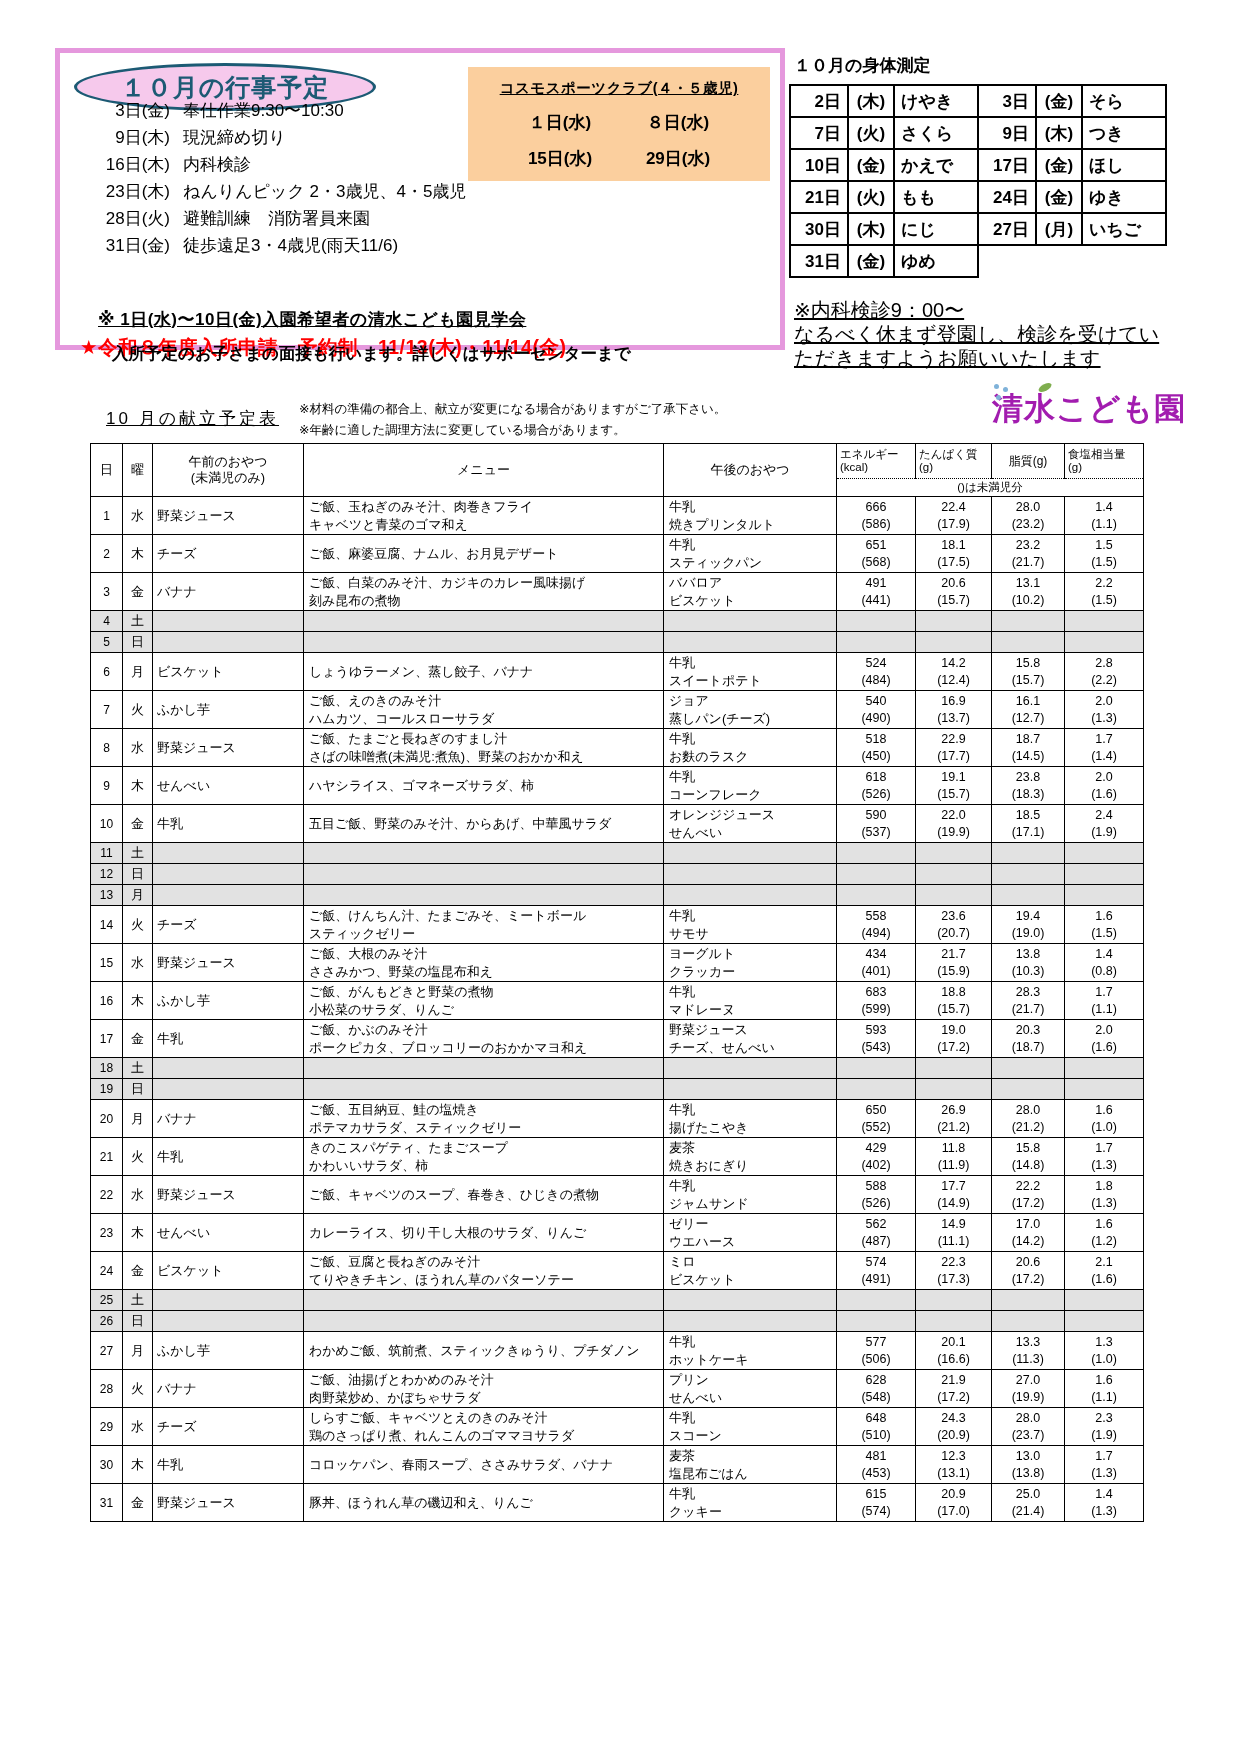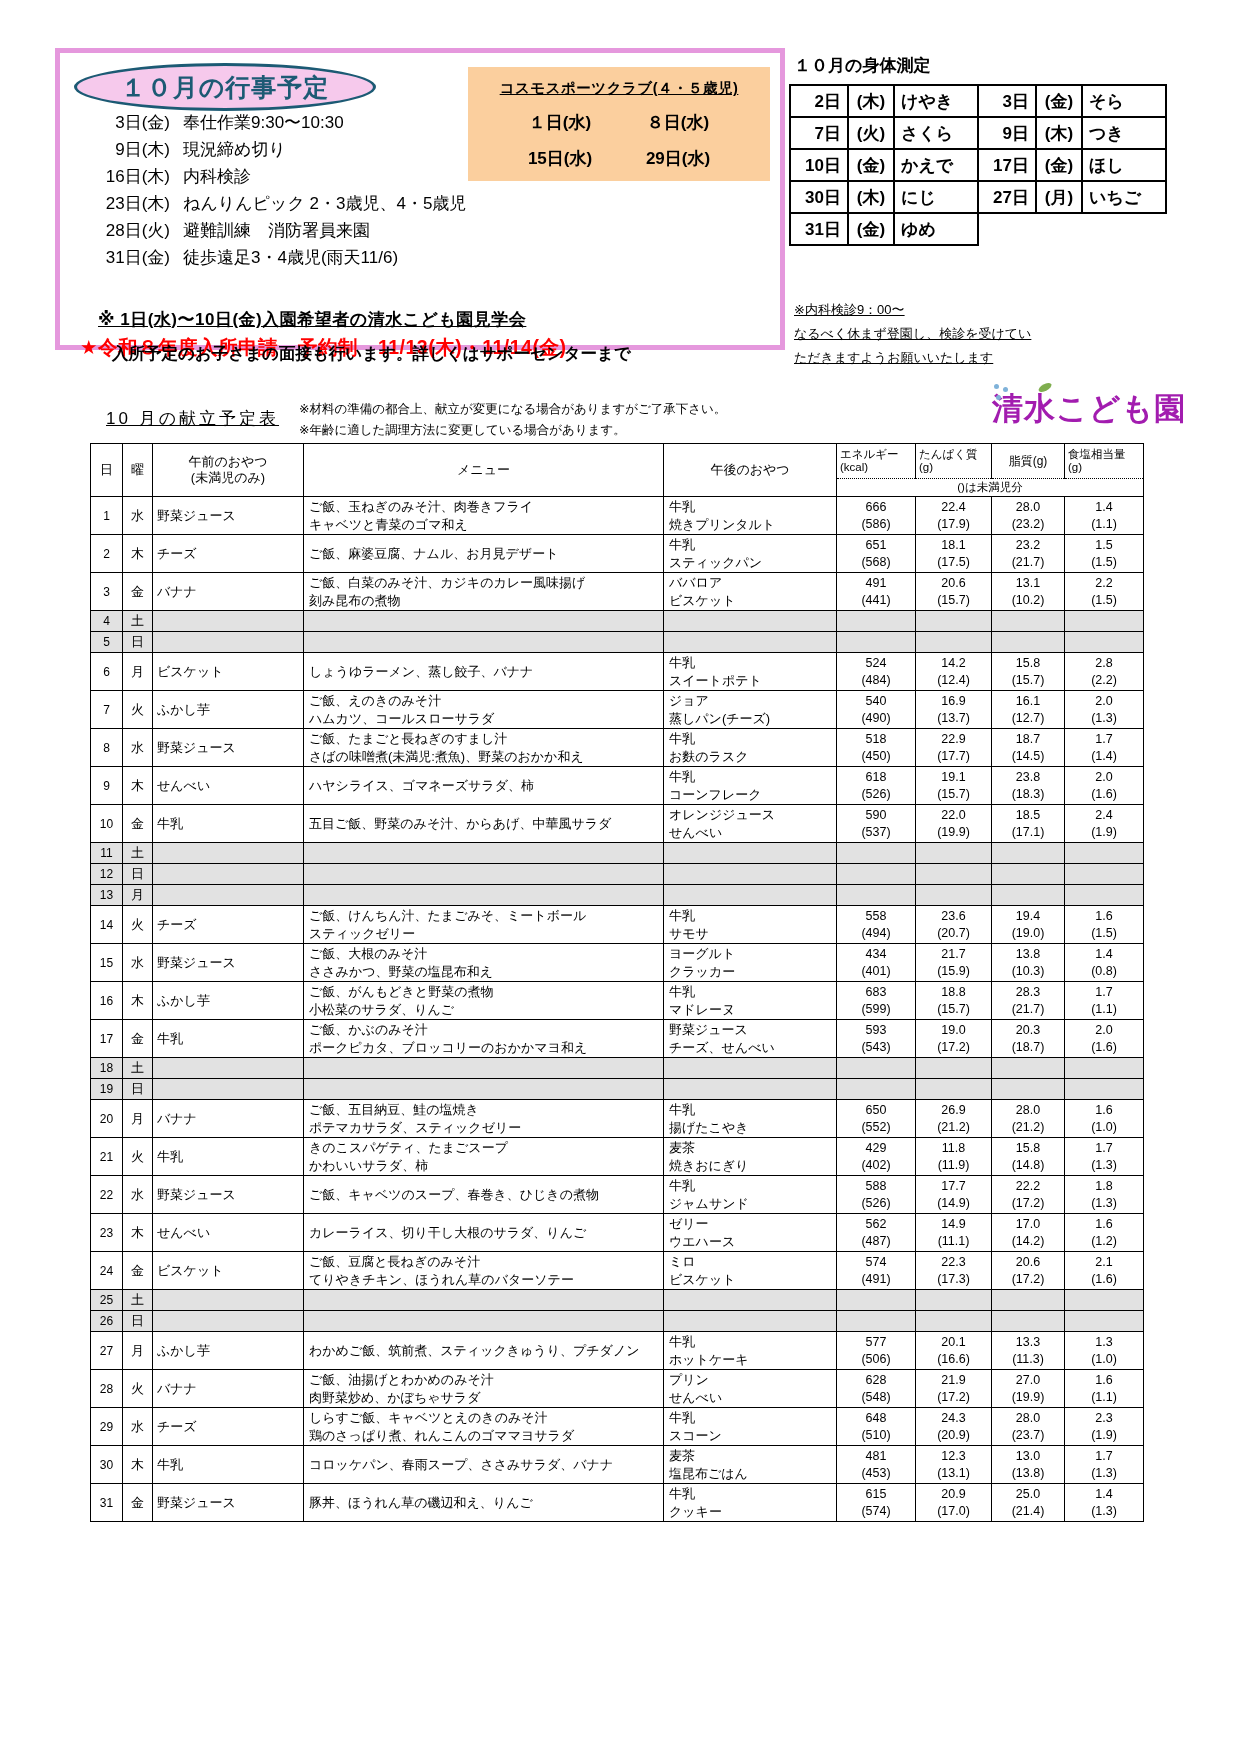--- a/index.html
+++ b/index.html
@@ -14,21 +14,21 @@
   .events-box {
     position:absolute; left:55px; top:48px; width:730px; height:302px;
     border:5px solid #e598dd; background:#fff;
   }
   .events-title {
     position:absolute; left:14px; top:10px; width:302px; height:48px;
     background:#f6c9ec; border:3px solid #1c5a74; border-radius:50%;
     display:flex; align-items:center; justify-content:center;
     font-size:25px; font-weight:bold; color:#1c5a74; letter-spacing:1px;
   }
-  .events-list { position:absolute; left:8px; top:56px; font-size:17px; }
+  .events-list { position:absolute; left:8px; top:44px; font-size:17px; }
   .ev-row { display:flex; line-height:27px; }
   .ev-date { width:102px; text-align:right; margin-right:13px; white-space:pre; }
   .note-visit {
     position:absolute; left:38px; top:255px; font-size:17px; font-weight:bold;
     text-decoration:underline; letter-spacing:0.5px;
   }
   .note-apply {
     position:absolute; left:20px; top:281px; font-size:19.5px; font-weight:bold;
     color:#ff0000; letter-spacing:0.5px;
   }
@@ -52,21 +52,21 @@
   
   .meas-title { position:absolute; left:794px; top:54px; font-size:17px; font-weight:bold; }
   .meas-table { position:absolute; left:789px; top:84px; border-collapse:collapse;
     font-size:17px; font-weight:bold; }
   .meas-table td { border:2px solid #000; height:32px; padding:0 6px;margin-left:8px; }
   .meas-table td.m0 { text-align:right; min-width:58px; }
   .meas-table td.m1 { text-align:center; min-width:46px; }
   .meas-table td.m2 { text-align:left; min-width:84px; }
   .meas-table td.mempty { border:none; }
 
-  .checkup-note { position:absolute; left:794px; top:298px; font-size:13px; line-height:24px; }
+  .checkup-note { position:absolute; left:794px; top:298px; font-size:20px; line-height:24px; }
   .checkup-line { text-decoration:underline; }
 
   
   .menu-title { position:absolute; left:106px; top:407px; font-size:17px; letter-spacing:3px;text-decoration:underline; }
   .menu-notes { position:absolute; left:299px; top:399px; font-size:12.5px; line-height:21px; }
   .logo {
     position:absolute; left:992px; top:388px; font-size:31px; font-weight:bold;
     color:#a21caf; letter-spacing:1px; white-space:nowrap;
   }
   .logo-dots { position:absolute; left:2px; top:-4px; width:5px; height:5px; border-radius:50%;
@@ -173,20 +173,28 @@
         <td class="m1">(木)</td>
         <td class="m2">つき</td>
       </tr>
       <tr>
         <td class="m0">10日</td>
         <td class="m1">(金)</td>
         <td class="m2">かえで</td>
         <td class="m0">17日</td>
         <td class="m1">(金)</td>
         <td class="m2">ほし</td>
+      </tr>
+      <tr>
+        <td class="m0">21日</td>
+        <td class="m1">(火)</td>
+        <td class="m2">もも</td>
+        <td class="m0">24日</td>
+        <td class="m1">(金)</td>
+        <td class="m2">ゆき</td>
       </tr>
       <tr>
         <td class="m0">30日</td>
         <td class="m1">(木)</td>
         <td class="m2">にじ</td>
         <td class="m0">27日</td>
         <td class="m1">(月)</td>
         <td class="m2">いちご</td>
       </tr>
       <tr>

